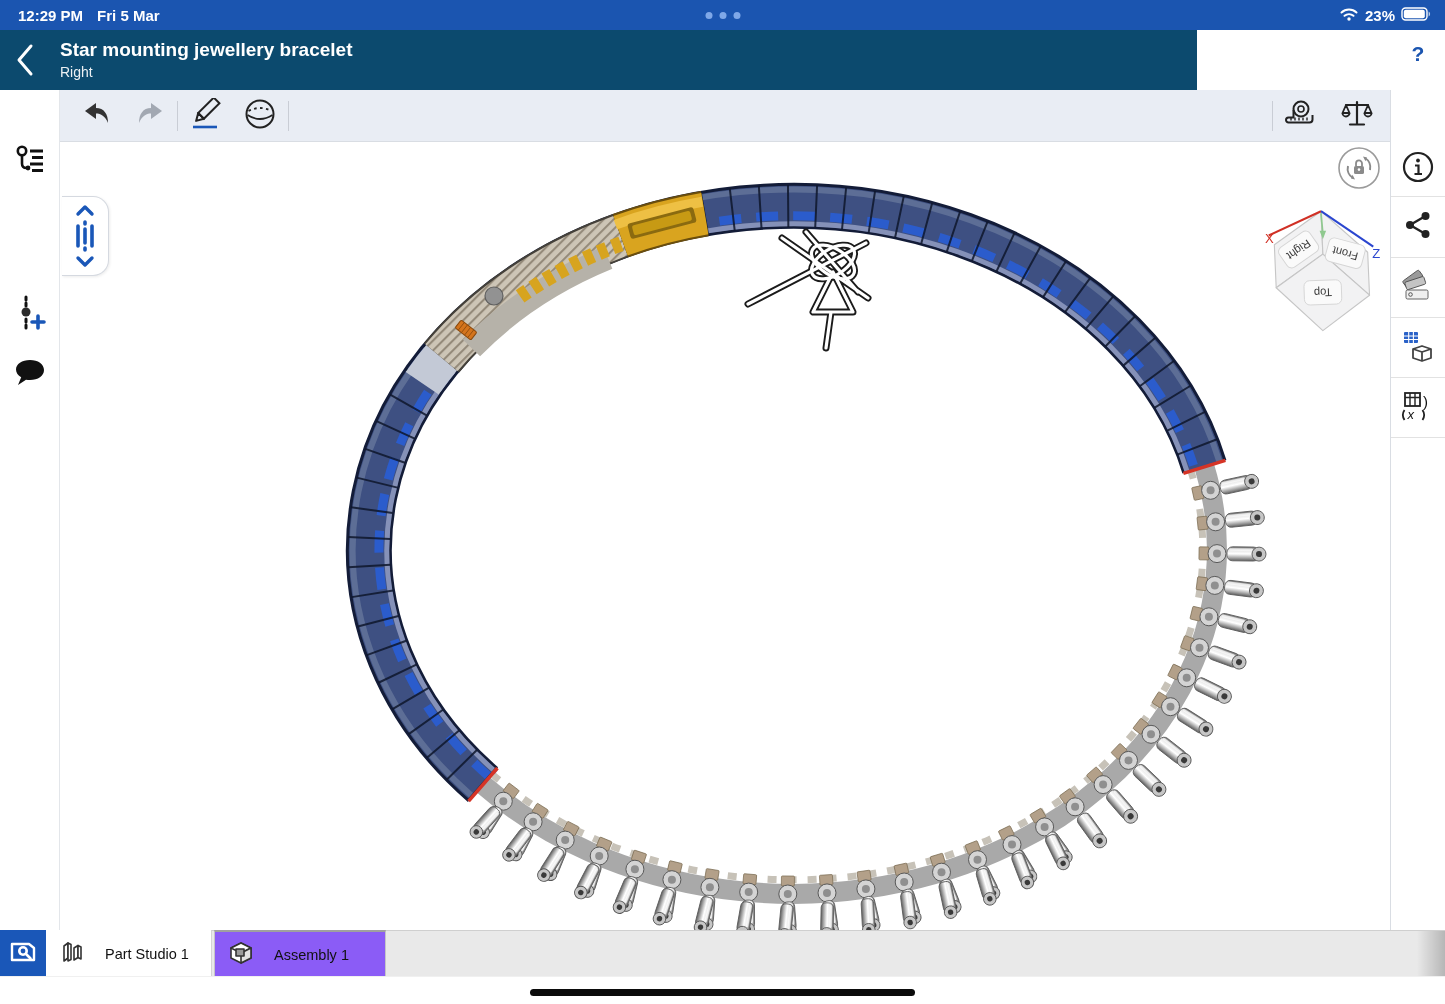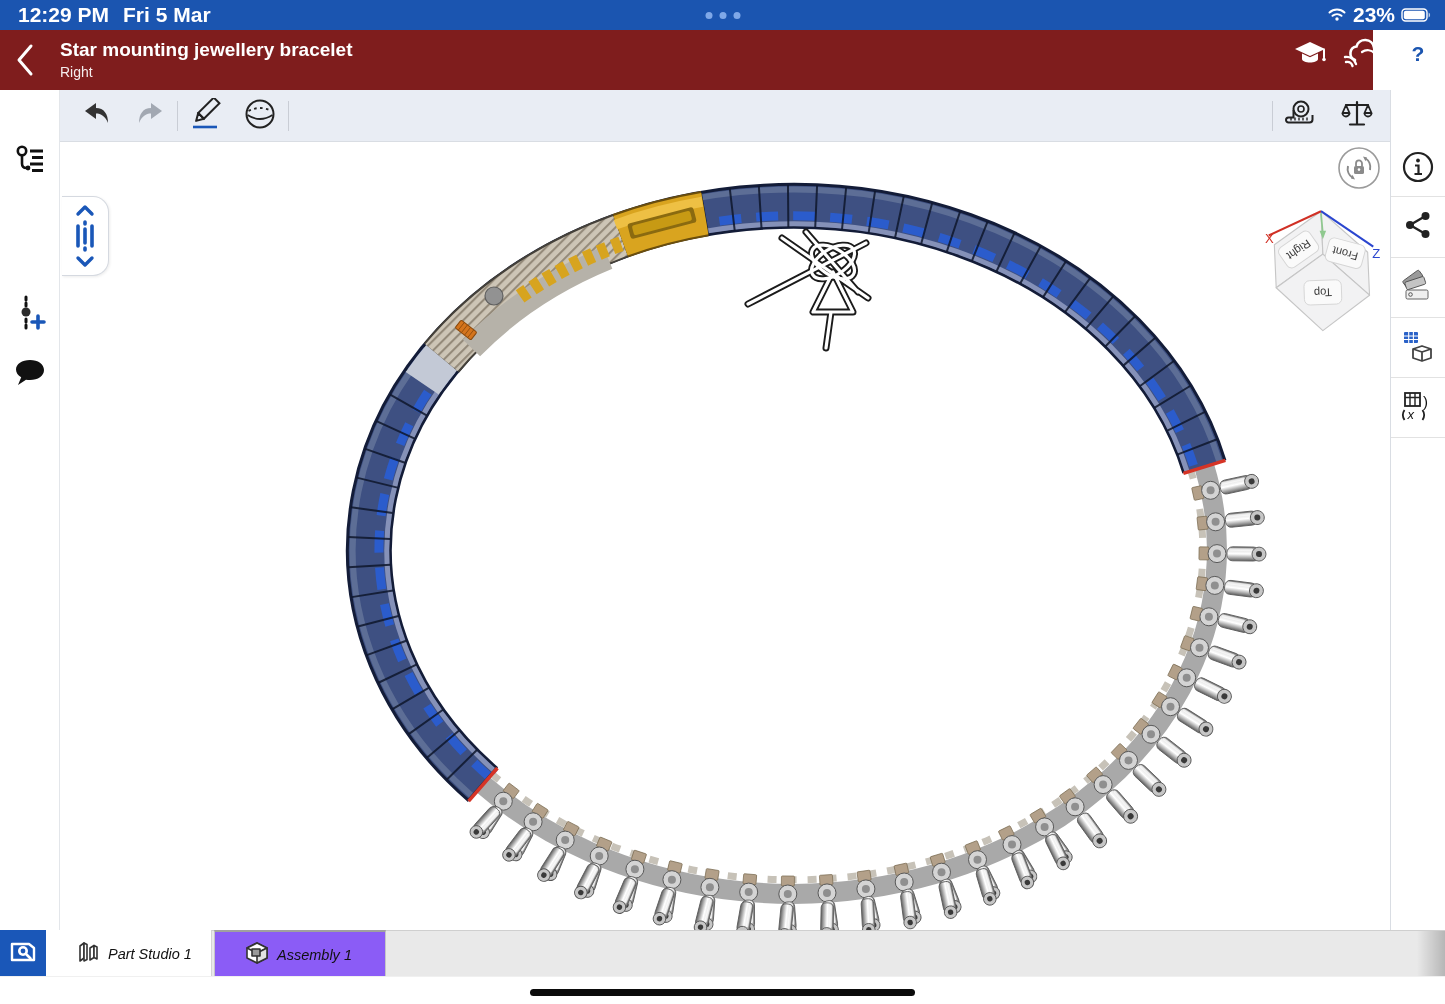--- a/index.html
+++ b/index.html
@@ -1,27 +1,27 @@
 <!DOCTYPE html>
 <html><head>
 <meta charset="utf-8">
 <style>
   html,body{margin:0;padding:0;}
   body{width:1445px;height:1004px;position:relative;overflow:hidden;
        font-family:"Liberation Sans",sans-serif;background:#fff;}
   .abs{position:absolute;}
   
   #statusbar{left:0;top:0;width:1445px;height:30px;background:#1b55b0;color:#fff;
-             display:flex;align-items:center;font-size:21px;font-weight:700;}
+             display:flex;align-items:center;font-size:15px;font-weight:700;}
   #statusbar .left{margin-left:18px;display:flex;gap:14px;}
   #statusbar .mid{position:absolute;left:50%;transform:translateX(-50%);display:flex;gap:7px;}
   #statusbar .dot{width:7px;height:7px;border-radius:50%;background:#7fa8e8;}
   #statusbar .right{margin-left:auto;margin-right:14px;display:flex;align-items:center;gap:6px;}
   
-  #header{left:0;top:30px;width:1373px;height:60px;background:#7f1d1d;color:#fff;}
+  #header{left:0;top:30px;width:1197px;height:60px;background:#0c4a6e;color:#fff;}
   #back-btn{left:14px;top:13px;width:30px;height:34px;cursor:pointer;}
   #titles{left:60px;top:7px;}
   #doc-title{font-size:19px;font-weight:700;line-height:26px;}
   #doc-subtitle{font-size:14px;opacity:.92;line-height:18px;}
   .hdr-ico{top:40px;width:36px;height:36px;display:flex;align-items:center;justify-content:center;cursor:pointer;}
   
   #toolbar{left:60px;top:90px;width:1330px;height:52px;background:#e9edf4;border-bottom:1px solid #d9dde3;box-sizing:border-box;}
   .tb-btn{position:absolute;top:8px;width:36px;height:36px;display:flex;align-items:center;justify-content:center;cursor:pointer;}
   .tb-sep{position:absolute;top:11px;width:1px;height:30px;background:#c9cdd5;}
   
@@ -36,22 +36,22 @@
   #rollback{left:1px;top:54px;width:46px;height:78px;background:#fff;border:1px solid #d5d9e0;
             border-left:none;border-radius:0 16px 16px 0;box-shadow:1px 1px 3px rgba(0,0,0,.08);
             display:flex;align-items:center;justify-content:center;cursor:pointer;}
   #rotation-lock{left:1276px;top:4px;width:44px;height:44px;cursor:pointer;}
   #viewcube{left:1201px;top:58px;width:118px;height:140px;cursor:pointer;}
   svg text{font-family:"Liberation Sans",sans-serif;}
   
   #tabbar{left:0;top:930px;width:1445px;height:46px;background:#e9e9e9;border-top:1px solid #cfcfcf;box-sizing:border-box;}
   #tab-search{position:absolute;left:0;top:-1px;width:46px;height:47px;background:#1a57b8;
               display:flex;align-items:center;justify-content:center;cursor:pointer;}
-  .doc-tab{position:absolute;top:-1px;height:47px;display:flex;align-items:center;gap:8px;
-           padding-left:30px;box-sizing:border-box;font-size:14.5px;color:#111;cursor:pointer;font-style:italic;}
+  .doc-tab{position:absolute;top:-1px;height:47px;display:flex;align-items:center;gap:21px;
+           padding-left:14px;box-sizing:border-box;font-size:14.5px;color:#111;cursor:pointer;}
   #tab-partstudio{left:46px;width:166px;background:#fff;border-right:1px solid #d4d4d4;}
   #tab-assembly{left:214px;width:172px;background:#8b5cf6;border-top:2px solid #a0a0a0;
                 border-left:1px solid #c6c6c6;border-right:1px solid #c6c6c6;}
   #tabbar-shadow{position:absolute;right:0;top:0;width:28px;height:46px;
                  background:linear-gradient(to right,rgba(0,0,0,0),rgba(0,0,0,.22));}
   
   #homestrip{left:0;top:976px;width:1445px;height:28px;background:#fff;border-top:1px solid #f0f0f0;box-sizing:border-box;}
   #home-indicator{position:absolute;left:530px;top:12px;width:385px;height:7px;border-radius:4px;background:#0b0b0b;cursor:pointer;}
 </style>
 </head>

